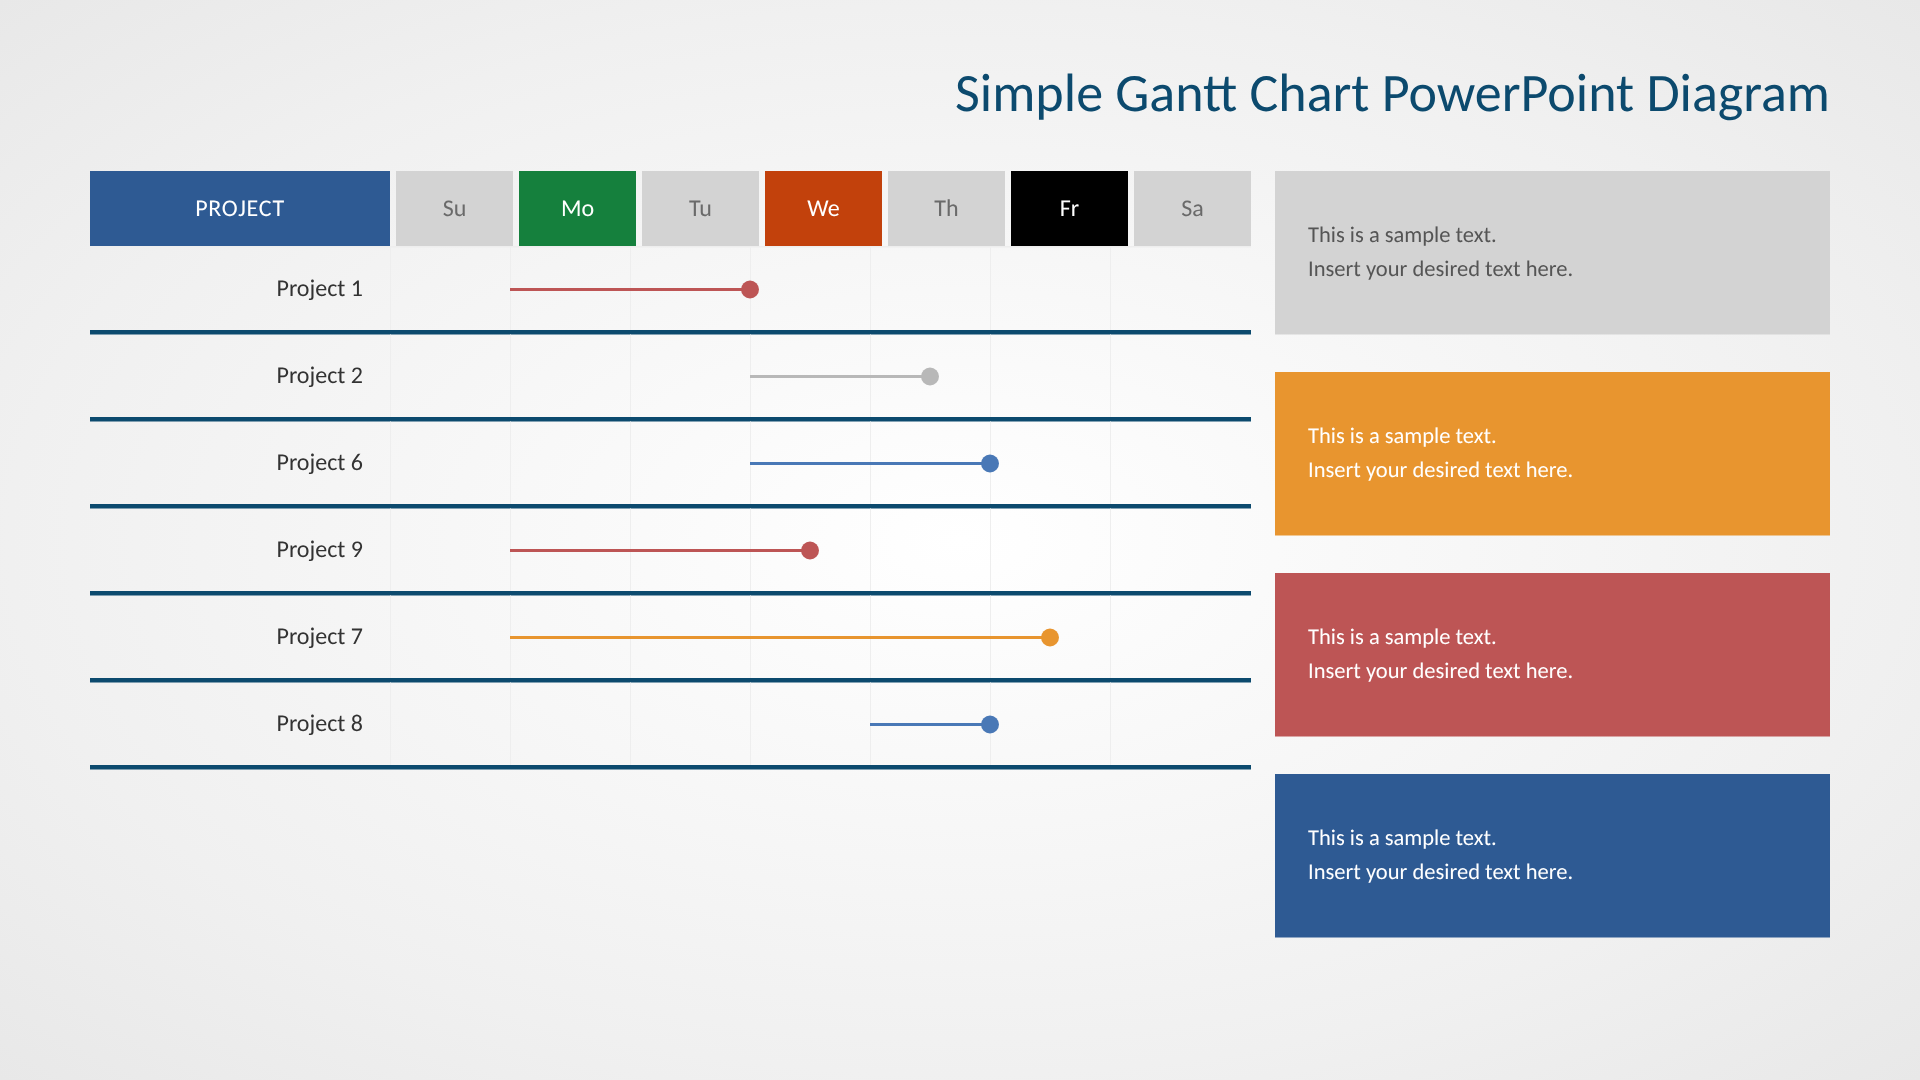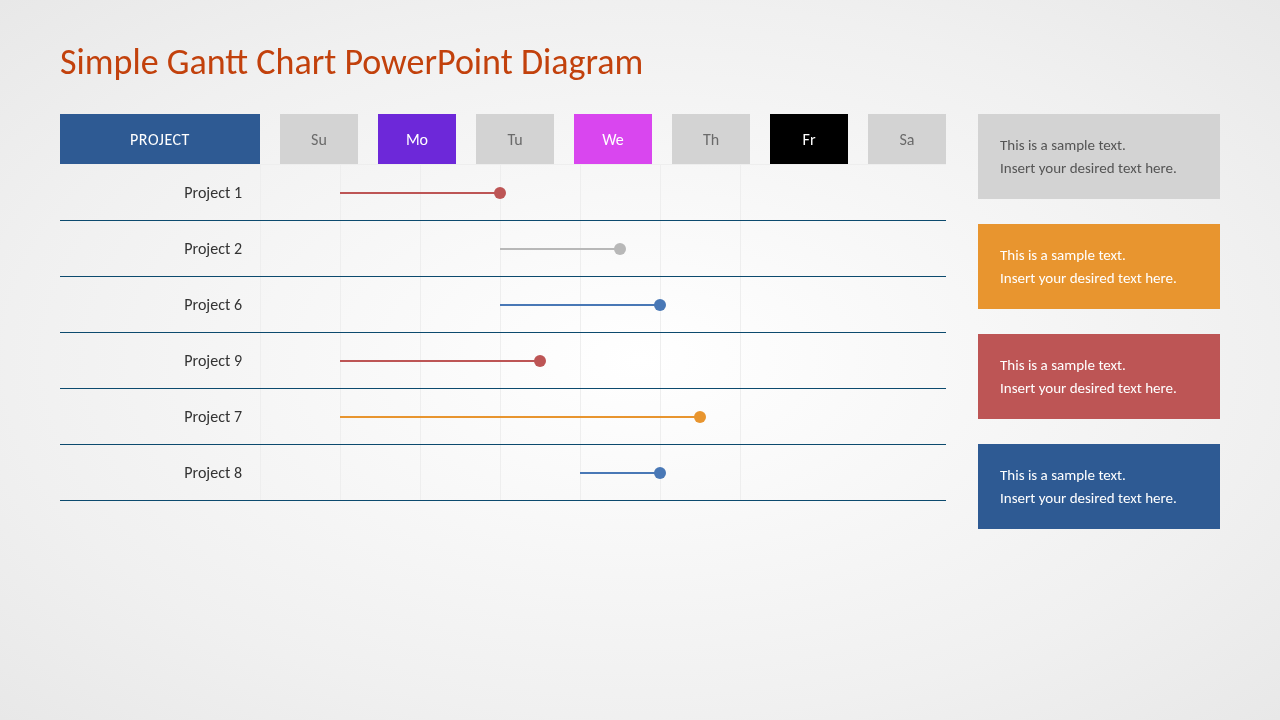--- a/index.html
+++ b/index.html
@@ -15,26 +15,27 @@
   .slide {
     width: 1280px;
     height: 720px;
     position: relative;
     box-sizing: border-box;
     padding: 40px 60px;
   }
   .title {
     font-size: 36px;
     font-weight: 400;
-    color: #c2410c;
+    color: #0c4a6e;
     margin: 0 0 30px 0;
+    text-align: right;
   }
   .content {
     display: flex;
-    gap: 32px;
+    gap: 16px;
     align-items: flex-start;
   }
   .gantt {
     flex: 0 0 auto;
   }
   .gantt-header {
     display: flex;
   }
   .hcell {
     height: 50px;
@@ -49,32 +50,32 @@
     width: 200px;
     background: #2e5a93;
     color: #fff;
     font-weight: 500;
     letter-spacing: 0.5px;
   }
   .hcell.day {
     width: 78px;
     background: #d3d3d3;
     color: #6a6a6a;
-    margin-left: 20px;
-  }
-  .hcell.day.mo { background: #6d28d9; color: #fff; }
-  .hcell.day.we { background: #d946ef; color: #fff; }
+    margin-left: 4px;
+  }
+  .hcell.day.mo { background: #15803d; color: #fff; }
+  .hcell.day.we { background: #c2410c; color: #fff; }
   .hcell.day.fr { background: #000000; color: #fff; }
   .gantt-body {
     border-top: 1px solid #eee;
   }
   .grow {
     display: flex;
     height: 55px;
-    border-bottom: 1px solid #0c4a6e;
+    border-bottom: 3px solid #0c4a6e;
     align-items: center;
   }
   .rlabel {
     width: 200px;
     text-align: right;
     padding-right: 18px;
     font-size: 16px;
     color: #333;
     box-sizing: border-box;
   }
@@ -111,21 +112,21 @@
   .c-gray  { background: #b8b8b8; }
   .c-blue  { background: #4978b6; }
   .c-orange{ background: #e8952f; }
   .legend {
     flex: 1 1 auto;
     display: flex;
     flex-direction: column;
     gap: 25px;
   }
   .lbox {
-    padding: 20px 22px;
+    padding: 32px 22px;
     font-size: 15px;
     line-height: 1.5;
     color: #555;
   }
   .lbox.gray   { background: #d3d3d3; color: #555; }
   .lbox.orange { background: #e8952f; color: #fff; }
   .lbox.red    { background: #bd5555; color: #fff; }
   .lbox.blue   { background: #2e5a93; color: #fff; }
   .lbox .l1 { display: block; }
   .lbox .l2 { display: block; }

